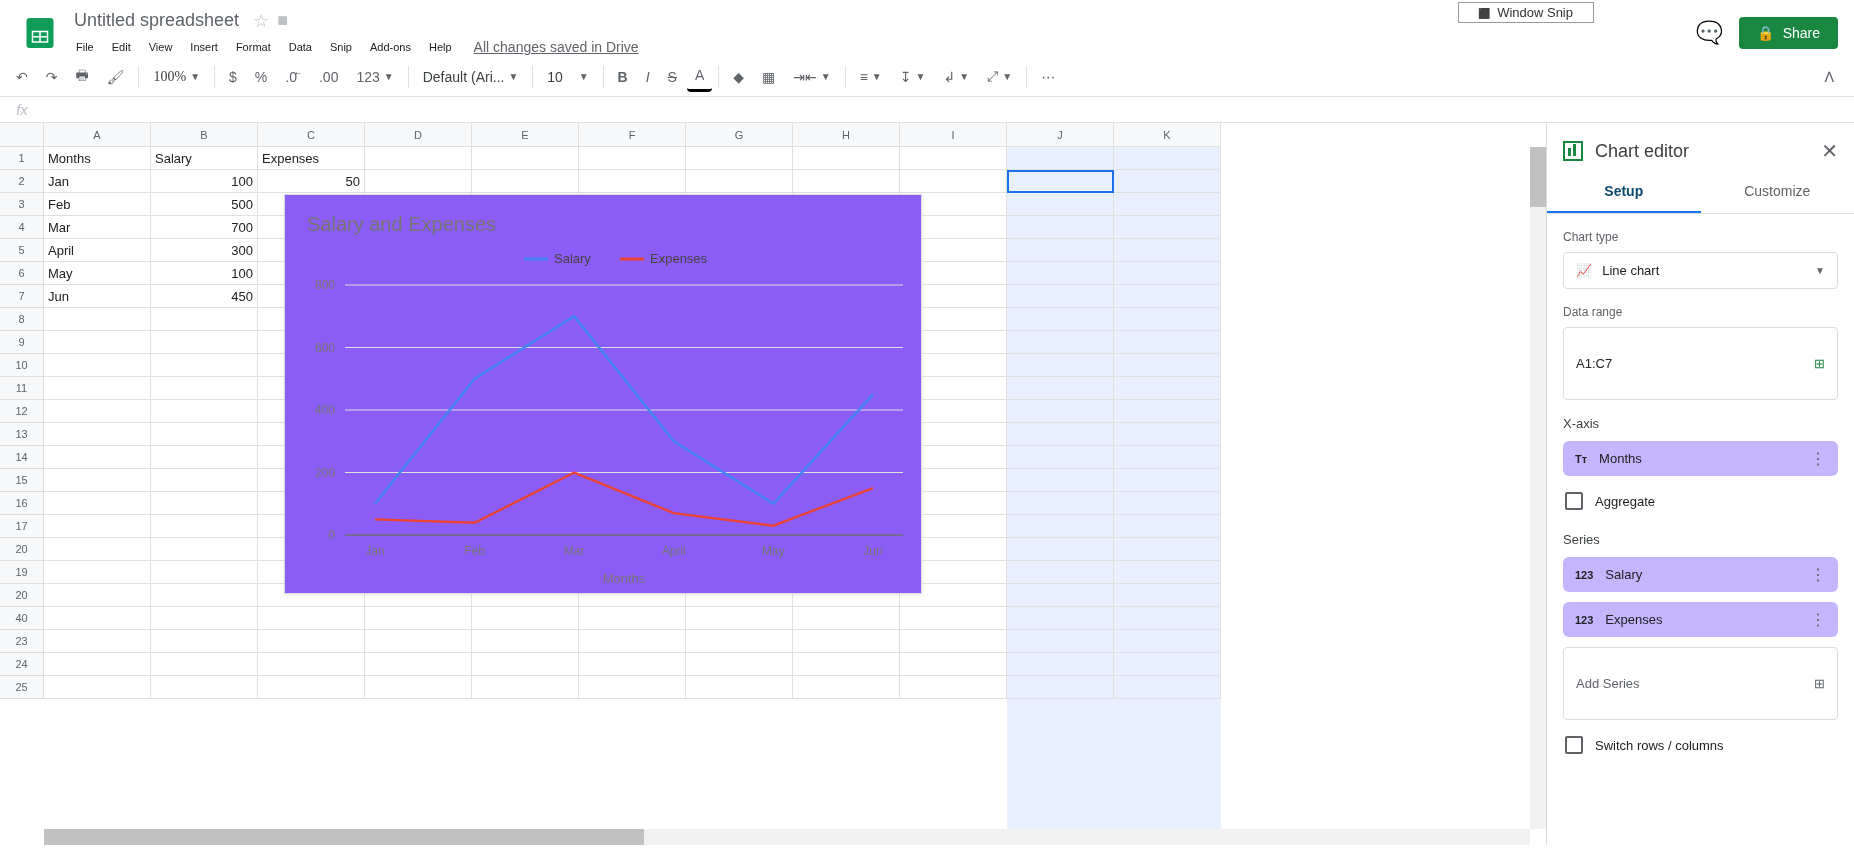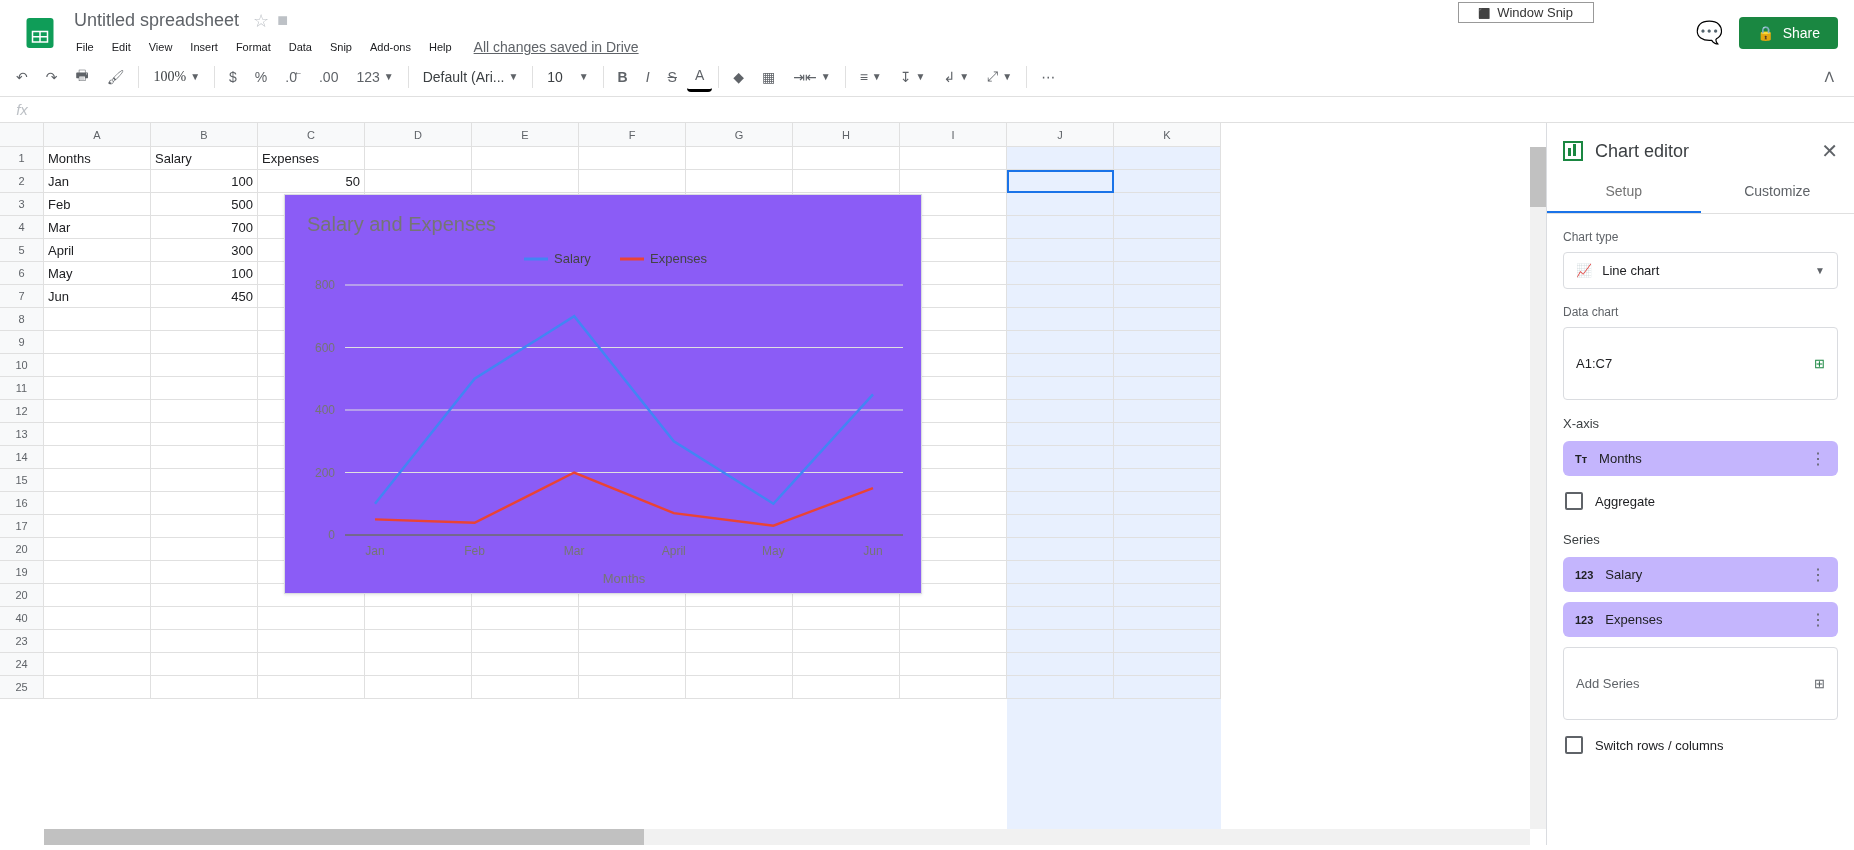--- a/index.html
+++ b/index.html
@@ -59,21 +59,21 @@
   .chart-embed{position:absolute; border:1px solid #dadce0; background:#8b5cf6; box-shadow:0 1px 3px rgba(0,0,0,0.1);}
 
   
   .sb-header{display:flex;align-items:center;padding:16px 16px 8px 16px;gap:12px;}
   .sb-header .ic{width:20px;height:20px;border:2px solid #1a8741;display:inline-block;position:relative;}
   .sb-header .ic::after{content:"";position:absolute;left:3px;bottom:3px;width:3px;height:8px;background:#1a8741;box-shadow:5px 0 0 #1a8741, 5px -4px 0 #1a8741;}
   .sb-title{font-size:18px;color:#3c4043;flex:1;}
   .sb-close{color:#5f6368;font-size:20px;cursor:pointer;}
   .sb-tabs{display:flex;border-bottom:1px solid #e0e0e0;}
   .sb-tab{flex:1;text-align:center;padding:12px;font-size:14px;color:#5f6368;cursor:pointer;}
-  .sb-tab.active{color:#737373;border-bottom:2px solid #1a73e8;font-weight:400;}
+  .sb-tab.active{color:#0c4a6e;border-bottom:2px solid #1a73e8;font-weight:700;}
   .sb-body{padding:16px;overflow-y:auto;flex:1;}
   .sb-label{font-size:12px;color:#5f6368;margin-bottom:8px;}
   .sb-section-h{font-size:13px;color:#3c4043;font-weight:500;margin:16px 0 10px 0;}
   .sb-select{border:1px solid #dadce0;border-radius:4px;padding:10px 12px;display:flex;align-items:center;gap:10px;cursor:pointer;position:relative;margin-bottom:16px;}
   .sb-select .caret{position:absolute;right:12px;color:#5f6368;font-size:10px;}
   .sb-input{border:1px solid #dadce0;border-radius:4px;padding:28px 12px;display:flex;align-items:center;gap:10px;margin-bottom:6px;position:relative;}
   .sb-input .grid-ic{position:absolute;right:12px;color:#1a8741;}
   .sb-chip{background:#c4b5fd;border-radius:6px;padding:10px 12px;display:flex;align-items:center;gap:12px;margin-bottom:10px;position:relative;}
   .sb-chip .dots{position:absolute;right:12px;color:#5f6368;font-size:16px;}
   .sb-check{display:flex;align-items:center;gap:12px;padding:6px 2px;margin-bottom:4px;}
@@ -591,21 +591,21 @@
       <div class="sb-tab">Customize</div>
     </div>
     <div class="sb-body">
       <div class="sb-label">Chart type</div>
       <div class="sb-select">
         <span>📈</span>
         <span>Line chart</span>
         <span class="caret">▼</span>
       </div>
 
-      <div class="sb-label">Data chart</div>
+      <div class="sb-label">Data range</div>
       <div class="sb-input">
         <span>A1:C7</span>
         <span class="grid-ic">⊞</span>
       </div>
 
       <div class="sb-section-h">X-axis</div>
       <div class="sb-chip">
         <span style="font-size:11px;font-weight:bold;">Tᴛ</span>
         <span>Months</span>
         <span class="dots">⋮</span>

